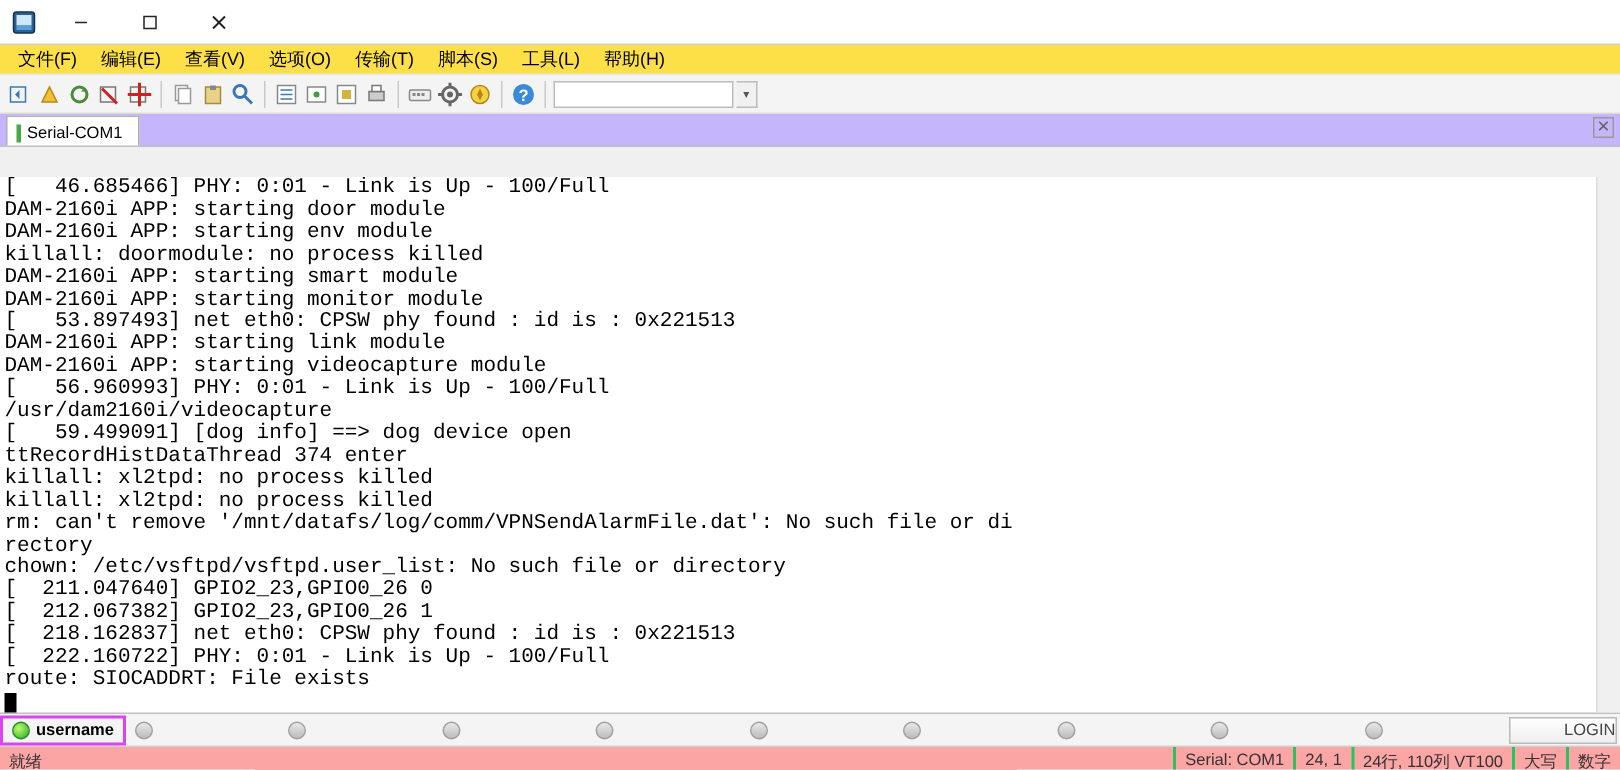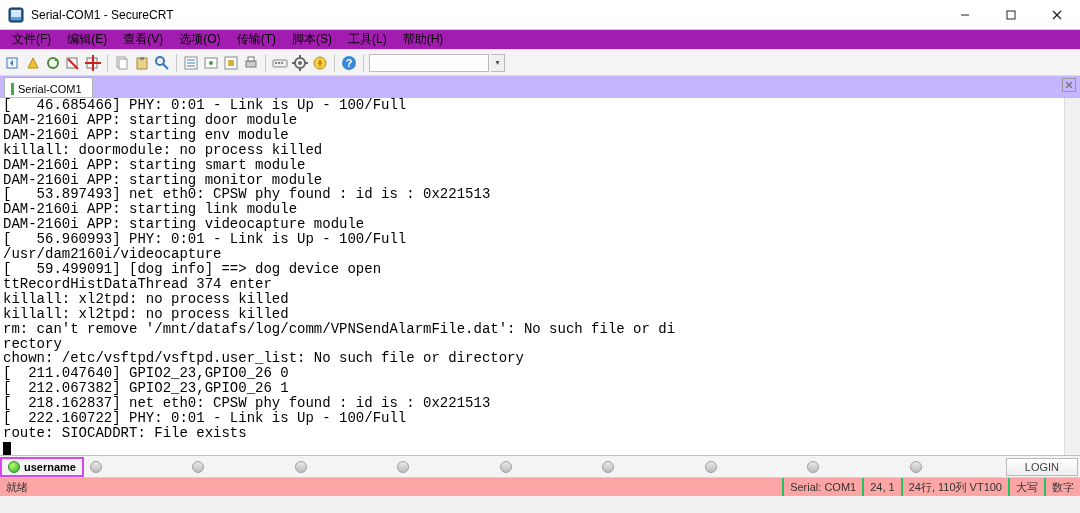--- a/index.html
+++ b/index.html
@@ -2,59 +2,58 @@
 <html><head>
 <meta charset="utf-8">
 <style>
   * { box-sizing: border-box; margin: 0; padding: 0; }
   html, body { width: 1080px; height: 513px; overflow: hidden; font-family: "Segoe UI", Tahoma, Arial, sans-serif; background: #f0f0f0; }
   .titlebar { height: 30px; background: #ffffff; display: flex; align-items: center; border-bottom: 1px solid #d0d0d0; }
   .titlebar .app-icon { width: 16px; height: 16px; margin: 0 7px 0 8px; }
   .titlebar .title { flex: 1; font-size: 12px; color: #000; }
   .titlebar .win-btns { display: flex; }
   .titlebar .win-btn { width: 46px; height: 30px; display: flex; align-items: center; justify-content: center; font-size: 14px; color:#222; }
-  .menubar { height: 20px; background: #a21caf; display: flex; align-items: center; padding: 0 4px; font-size: 12px; color: #000; border-bottom: 1px solid #e5e5e5; }
+  .menubar { height: 20px; background: #fde047; display: flex; align-items: center; padding: 0 4px; font-size: 12px; color: #000; border-bottom: 1px solid #e5e5e5; }
   .menubar .menu-item { padding: 2px 8px; }
   .toolbar { height: 26px; background: #f4f4f4; display: flex; align-items: center; padding: 0 4px; gap:2px; border-bottom: 1px solid #dcdcdc; }
   .tb-btn { width: 18px; height: 18px; display:flex; align-items:center; justify-content:center; }
   .tb-sep { width:1px; height:18px; background:#c8c8c8; margin:0 3px; }
   .tb-input { width:120px; height:18px; border:1px solid #bbb; background:#fff; font-size:11px; padding:0 3px; }
   .tb-drop { width:14px; height:18px; border:1px solid #bbb; border-left:none; display:flex; align-items:center; justify-content:center; font-size:8px; color:#555; background:#f0f0f0; }
   .tabs { height: 22px; background: #c4b5fd; border-bottom: 1px solid #c0c0c0; display:flex; align-items:flex-end; padding-left:4px; position:relative; }
   .tab { height:20px; border:1px solid #b0b0b0; border-bottom:none; background:#fff; font-size:11px; padding:2px 10px 0 6px; display:flex; align-items:center; gap:4px; }
   .tab .tab-bar { width:3px; height:12px; background:#4aa84a; }
   .tabs .close-x { position:absolute; right:4px; top:2px; font-size:11px; color:#666; border:1px solid #999; width:14px; height:14px; text-align:center; line-height:12px; }
-  .terminal { height: 358px; background:#ffffff; font-family: "Courier New", monospace; font-size: 14px; line-height: 14.9px; color:#000; white-space: pre; padding: 0 3px; border-bottom:1px solid #c0c0c0; overflow:hidden; position:relative; letter-spacing:0px; }
+  .terminal { height: 358px; background:#ffffff; font-family: "Courier New", monospace; font-size: 14px; line-height: 14.9px; color:#000; white-space: pre; padding: 0 3px; border-bottom:1px solid #c0c0c0; overflow:hidden; position:relative; letter-spacing:0px;margin-top:20px; }
   .terminal .scroll-v { position:absolute; right:0; top:0; width:16px; height:100%; background:#f0f0f0; border-left:1px solid #dcdcdc; }
   .terminal .cursor { display:inline-block; width:8px; height:14px; background:#000; vertical-align:text-bottom; }
   .buttonbar { height: 22px; background:#f4f4f4; display:flex; align-items:center; border-bottom:1px solid #d0d0d0; }
   .bb-cell { flex:1; display:flex; align-items:center; gap:4px; padding:0 6px; font-size:11px; color:#444; }
   .bb-cell .dot { width:12px; height:12px; border-radius:50%; background:linear-gradient(#e8e8e8,#bcbcbc); border:1px solid #a0a0a0; }
   .bb-cell.first { border:2px solid #d946ef; flex:0 0 84px; height:20px; }
   .bb-cell.first .dot { background: radial-gradient(circle at 35% 35%, #b7ff6a, #2fa52f); border-color:#2a8a2a; }
   .bb-cell.first .lbl { font-weight:bold; color:#000; }
-  .bb-login { width:72px; height:18px; margin-right:2px; border:1px solid #bbb; background:linear-gradient(#fff,#eee); font-size:11px; text-align:center; line-height:16px; color:#444; }
+  .bb-login { width:72px; height:18px; margin-right:2px; border:1px solid #bbb; background:linear-gradient(#fff,#eee); font-size:11px; text-align:right; line-height:16px; color:#444; }
   .statusbar { height: 18px; background:#fca5a5; display:flex; align-items:center; font-size:11px; color:#333; }
   .statusbar .left { padding:0 6px; flex:0 0 auto; }
   .statusbar .spacer { flex:1; }
   .statusbar .seg { padding:0 6px; border-left:2px solid #22c55e; height:100%; display:flex; align-items:center; }
   svg { display:block; }
 </style>
 </head>
 <body>
 
 <div class="titlebar">
   <span class="app-icon">
     <svg width="16" height="16">
         <rect x="1" y="1" width="14" height="14" fill="#2a6099" stroke="#134" rx="2"></rect>
         <rect x="3" y="3" width="10" height="7" fill="#cfe8ff"></rect>
         <rect x="3" y="10" width="10" height="3" fill="#5aa0db"></rect>
       </svg>
   </span>
-  <span class="title">Serial-COM1 - SecureCRT</span>
   <div class="win-btns">
     <div class="win-btn">
         <svg width="10" height="10">
           <line x1="1" y1="5" x2="9" y2="5" stroke="#222" stroke-width="1"></line>
         </svg>
       </div>
     <div class="win-btn">
         <svg width="10" height="10">
           <rect x="1" y="1" width="8" height="8" fill="none" stroke="#222" stroke-width="1"></rect>
         </svg>

